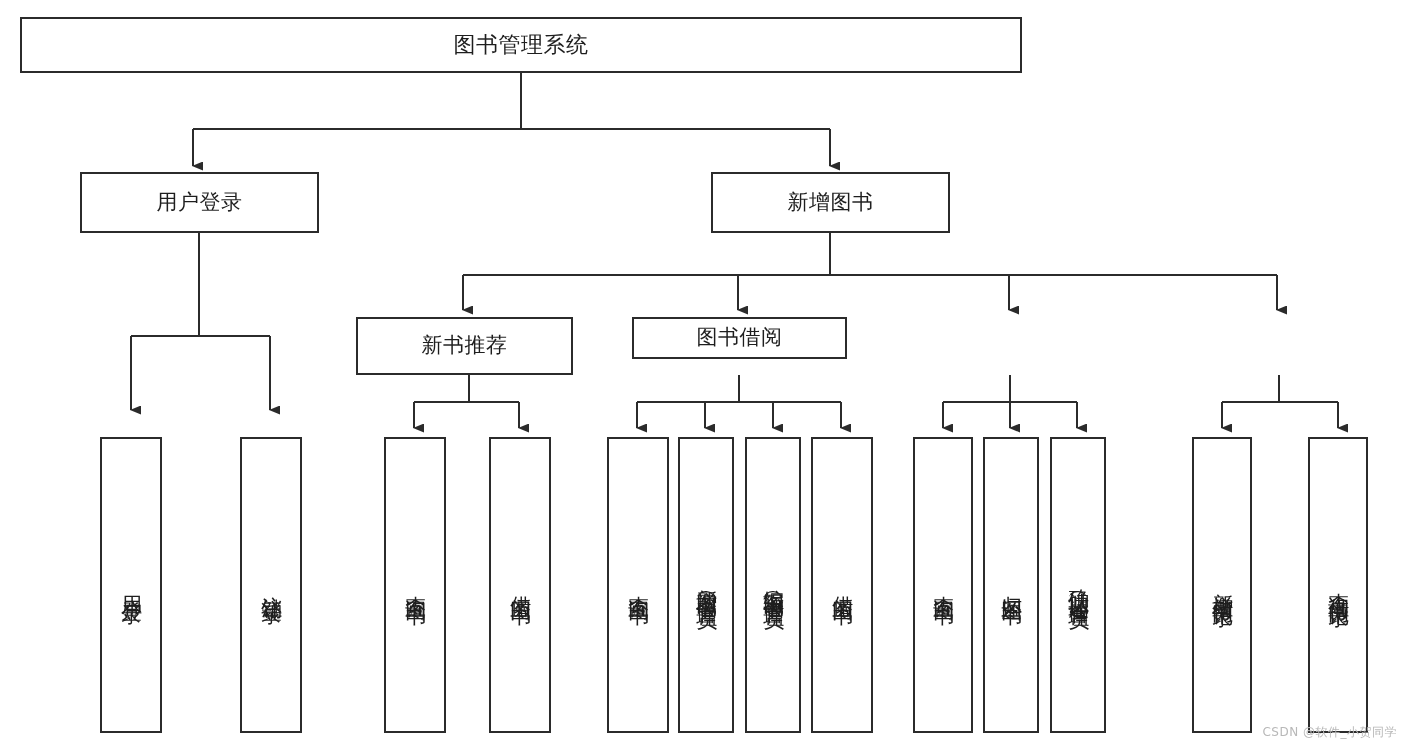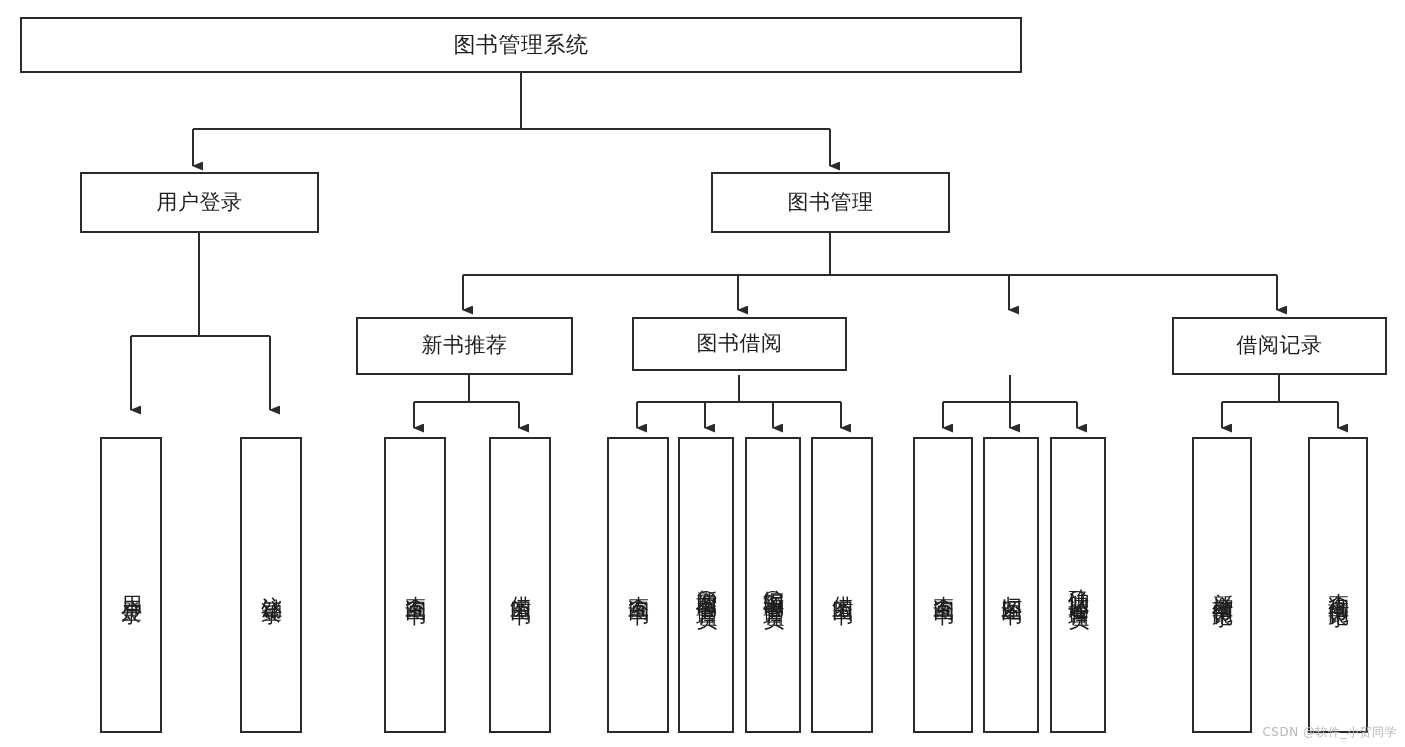--- a/index.html
+++ b/index.html
@@ -129,31 +129,28 @@
   </svg>
 
   <div class="node horiz root" style="left:20px; top:11px; width:1002px; height:56px;margin-top:6px;">
     <span class="label">图书管理系统</span>
   </div>
 
   <div class="node horiz" style="left:80px; top:172px; width:239px; height:61px;">
     <span class="label">用户登录</span>
   </div>
   <div class="node horiz" style="left:711px; top:172px; width:239px; height:61px;">
-    <span class="label">图书管理</span>
+    <span class="label">新增图书</span>
   </div>
 
   <div class="node horiz" style="left:356px; top:317px; width:217px; height:58px;">
     <span class="label">新书推荐</span>
   </div>
-  <div class="node horiz" style="left:632px; top:317px; width:215px; height:54px;">
+  <div class="node horiz" style="left:632px; top:317px; width:215px; height:42px;">
     <span class="label">图书借阅</span>
-  </div>
-  <div class="node horiz" style="left:1172px; top:317px; width:215px; height:58px;">
-    <span class="label">借阅记录</span>
   </div>
 
   <div class="node vert" style="left:100px; top:437px; width:62px; height:296px;">
     <span class="label">用户登录</span>
   </div>
   <div class="node vert" style="left:240px; top:437px; width:62px; height:296px;">
     <span class="label">注销登录</span>
   </div>
 
   <div class="node vert" style="left:384px; top:437px; width:62px; height:296px;">

